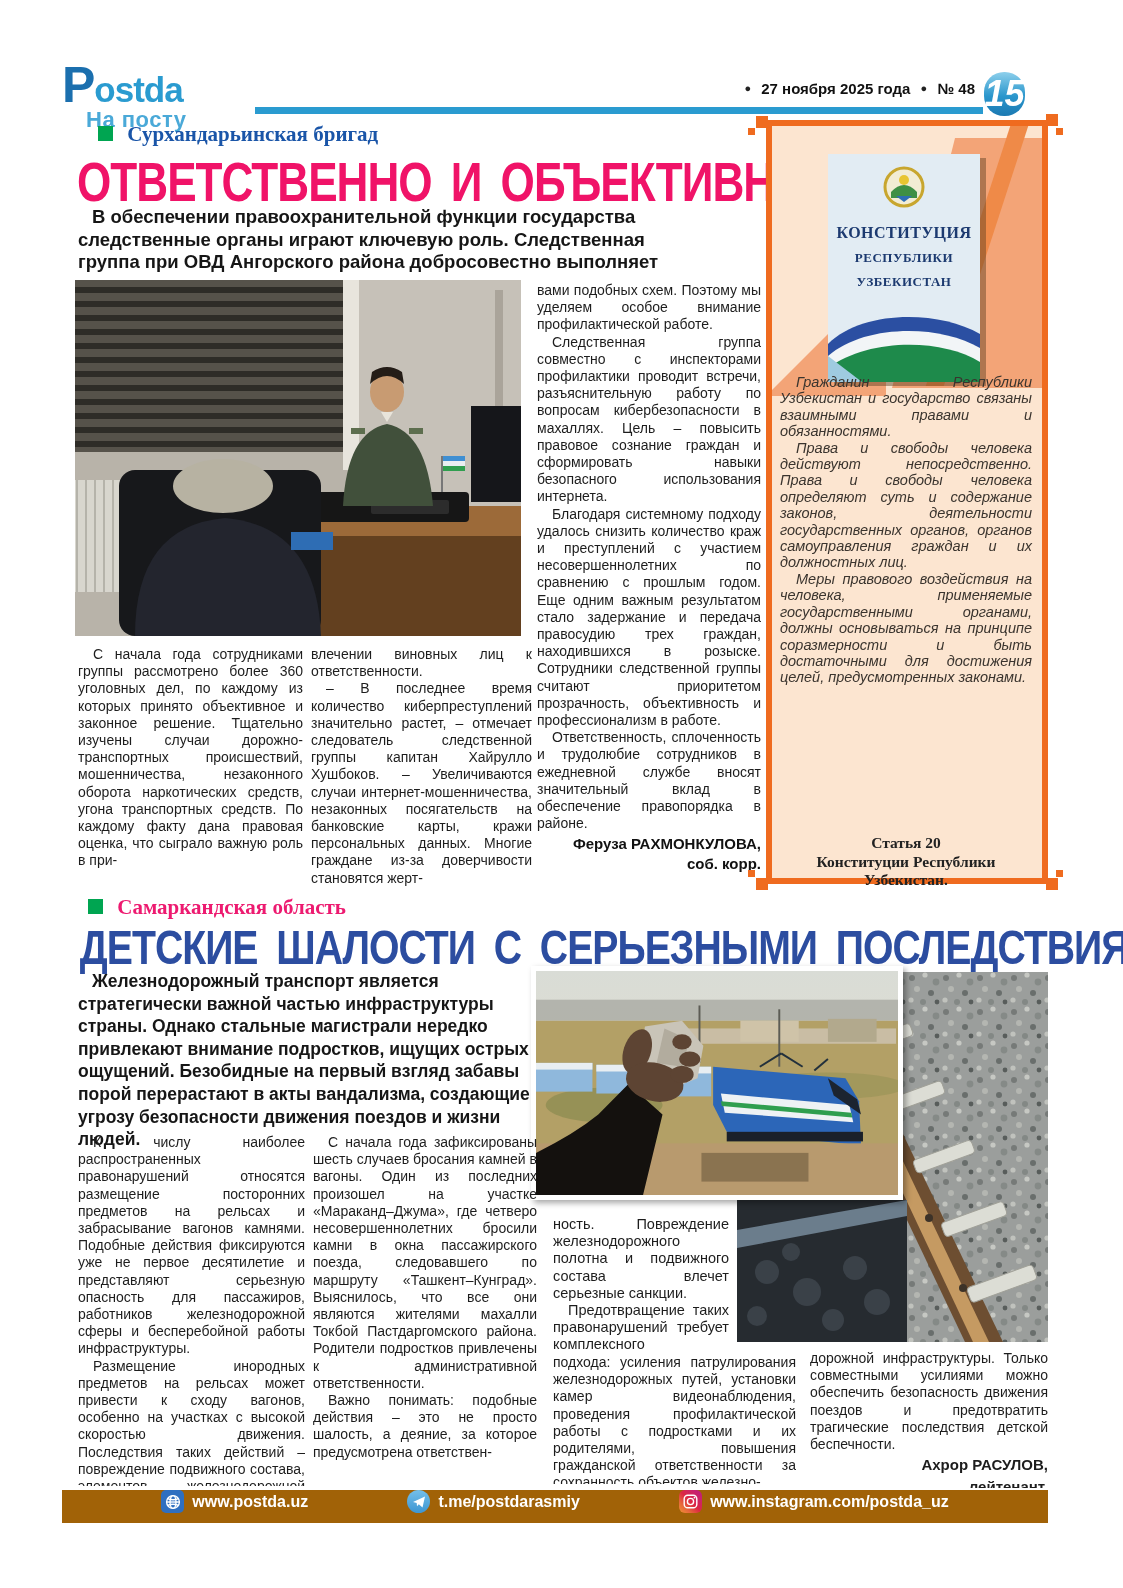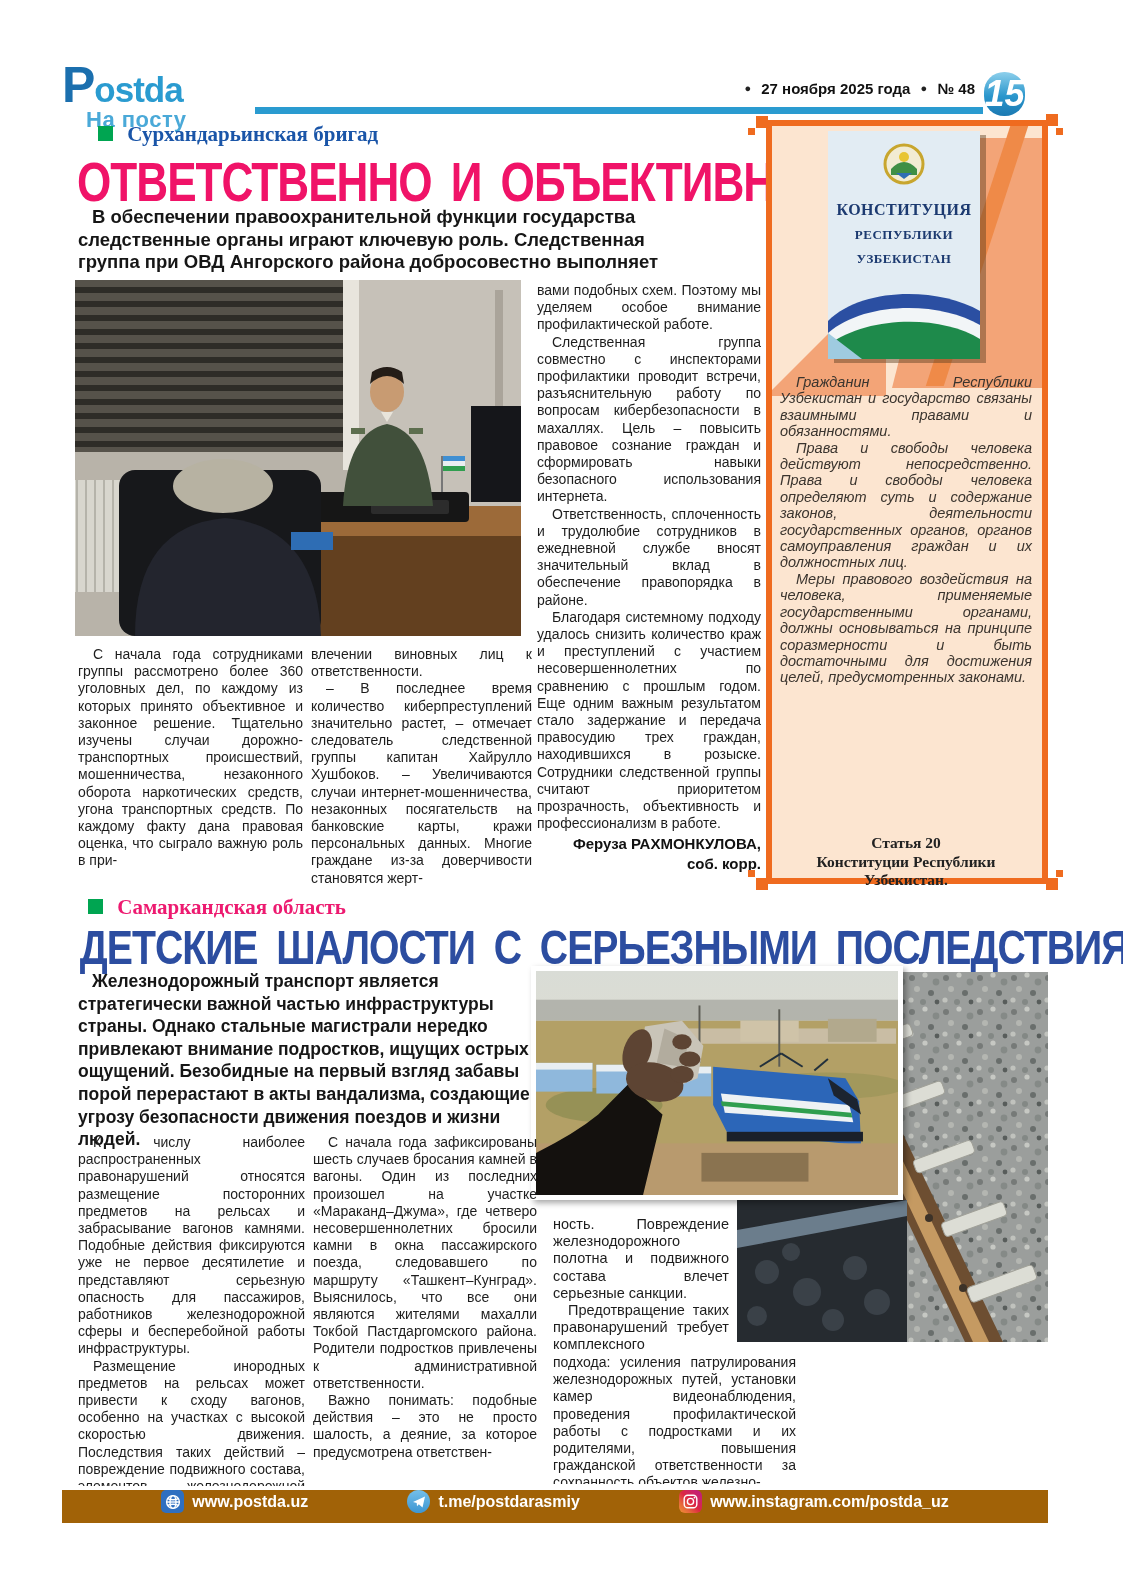--- a/index.html
+++ b/index.html
@@ -60,21 +60,21 @@
 
   
   .sidebar { position:absolute; left:766px; top:116px; width:282px; height:764px; background:#fce5d0;
              border:6px solid #ef6b1f; }
   .sb-deco { position:absolute; overflow:hidden; inset:0; }
   .shape1 { position:absolute; left:120px; top:12px; width:150px; height:250px; background:#f3a477;
             clip-path:polygon(42% 0,100% 0,100% 100%,0 100%); }
   .shape2 { position:absolute; left:-6px; top:150px; width:120px; height:120px; background:#f3a477;
             clip-path:polygon(100% 0,100% 100%,0 100%); }
   .shape3 { position:absolute; left:196px; top:0; width:18px; height:260px; background:#ef8a48; transform:skewX(-18deg); }
-  .book { position:absolute; left:56px; top:5px; width:152px; height:228px; background:#e2ecf3;
+  .book { position:absolute; left:56px; top:28px; width:152px; height:228px; background:#e2ecf3;
           box-shadow:6px 4px 0 rgba(90,60,30,0.45); }
   .book-emblem { display:block; margin:12px auto 4px auto; }
   .book-line { text-align:center; font-family:"Liberation Serif", serif; font-weight:bold; color:#1c3a70; }
   .bl1 { font-size:16px; letter-spacing:0.5px; margin-top:16px; }
   .bl2, .bl3 { font-size:13px; letter-spacing:0.5px; margin-top:8px; }
   .book-waves { position:absolute; left:0; bottom:0; width:152px; height:78px; }
   .sb-text { position:absolute; left:8px; top:248px; width:252px; font-style:italic; font-size:14.5px;
              line-height:16.4px; text-align:justify; color:#3a342e; }
   .sb-text p { margin:0; text-indent:16px; }
   .sb-source { position:absolute; left:8px; top:708px; width:252px; text-align:center; font-weight:bold;
@@ -163,22 +163,22 @@
   <div class="col a1-col1">
     <p>С начала года сотрудниками группы рассмотрено более 360 уголовных дел, по каждому из которых принято объективное и законное решение. Тщательно изучены случаи дорожно-транспортных происшествий, мошенничества, незаконного оборота наркотических средств, угона транспортных средств. По каждому факту дана правовая оценка, что сыграло важную роль в при-</p>
   </div>
   <div class="col a1-col2">
     <p class="cont">влечении виновных лиц к ответственности.</p>
     <p>– В последнее время количество киберпреступлений значительно растет, – отмечает следователь следственной группы капитан Хайрулло Хушбоков. – Увеличиваются случаи интернет-мошенничества, незаконных посягательств на банковские карты, кражи персональных данных. Многие граждане из-за доверчивости становятся жерт-</p>
   </div>
   <div class="col a1-col3">
     <p class="cont">вами подобных схем. Поэтому мы уделяем особое внимание профилактической работе.</p>
     <p>Следственная группа совместно с инспекторами профилактики проводит встречи, разъяснительную работу по вопросам кибербезопасности в махаллях. Цель – повысить правовое сознание граждан и сформировать навыки безопасного использования интернета.</p>
+    <p>Благодаря системному подходу удалось снизить количество краж и преступлений с участием несовершеннолетних по сравнению с прошлым годом. Еще одним важным результатом стало задержание и передача правосудию трех граждан, находившихся в розыске. Сотрудники следственной группы считают приоритетом прозрачность, объективность и профессионализм в работе.</p>
     <p>Ответственность, сплоченность и трудолюбие сотрудников в ежедневной службе вносят значительный вклад в обеспечение правопорядка в районе.</p>
-    <p>Благодаря системному подходу удалось снизить количество краж и преступлений с участием несовершеннолетних по сравнению с прошлым годом. Еще одним важным результатом стало задержание и передача правосудию трех граждан, находившихся в розыске. Сотрудники следственной группы считают приоритетом прозрачность, объективность и профессионализм в работе.</p>
   </div>
   <div class="byline a1-byline">
     <div>Феруза РАХМОНКУЛОВА,</div>
     <div>соб. корр.</div>
   </div>
 
   <div class="sidebar">
     <div class="sb-deco">
       <div class="shape1"></div>
       <div class="shape2"></div>
@@ -351,20 +351,25 @@
     <p>С начала года зафиксированы шесть случаев бросания камней в вагоны. Один из последних произошел на участке «Мараканд–Джума», где четверо несовершеннолетних бросили камни в окна пассажирского поезда, следовавшего по маршруту «Ташкент–Кунград». Выяснилось, что все они являются жителями махалли Токбой Пастдаргомского района. Родители подростков привлечены к административной ответственности.</p>
     <p>Важно понимать: подобные действия – это не просто шалость, а деяние, за которое предусмотрена ответствен-</p>
   </div>
   <div class="col a2-col3n">
     <p class="cont">ность. Повреждение железнодорожного полотна и подвижного состава влечет серьезные санкции.</p>
     <p>Предотвращение таких правонарушений требует комплексного</p>
   </div>
   <div class="col a2-col3w">
     <p class="cont">подхода: усиления патрулирования железнодорожных путей, установки камер видеонаблюдения, проведения профилактической работы с подростками и их родителями, повышения гражданской ответственности за сохранность объектов железно-</p>
   </div>
+  <div class="col a2-col4">
+    <p class="cont">дорожной инфраструктуры. Только совместными усилиями можно обеспечить безопасность движения поездов и предотвратить трагические последствия детской беспечности.</p>
+    <p class="byl">Ахрор РАСУЛОВ,</p>
+    <p class="byl">лейтенант.</p>
+  </div>
 
   <div class="footer">
     <div class="f-item">
       <span class="f-icon ico-web">
         <svg width="16" height="16" viewBox="0 0 16 16">
             <g stroke="#fff" stroke-width="1.4" fill="none">
           <circle cx="8" cy="8" r="6.4"></circle>
               <ellipse cx="8" cy="8" rx="3" ry="6.4"></ellipse>
           <line x1="1.6" y1="8" x2="14.4" y2="8"></line>
               <path d="M2.5 4.6 Q8 7 13.5 4.6 M2.5 11.4 Q8 9 13.5 11.4"></path>

